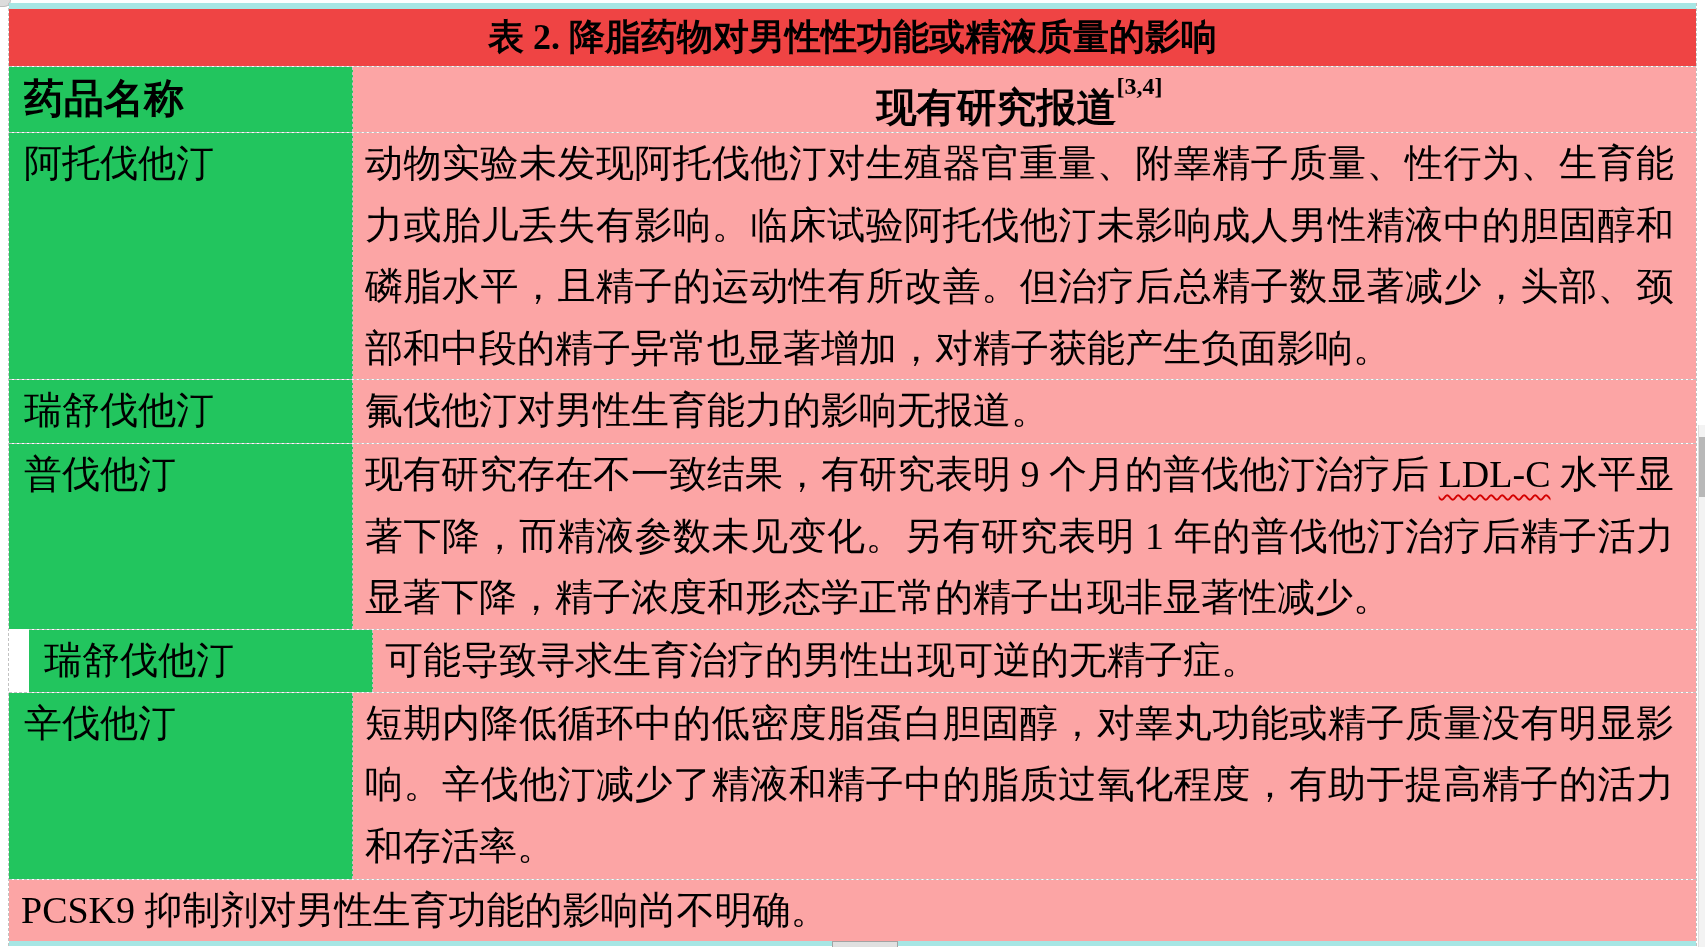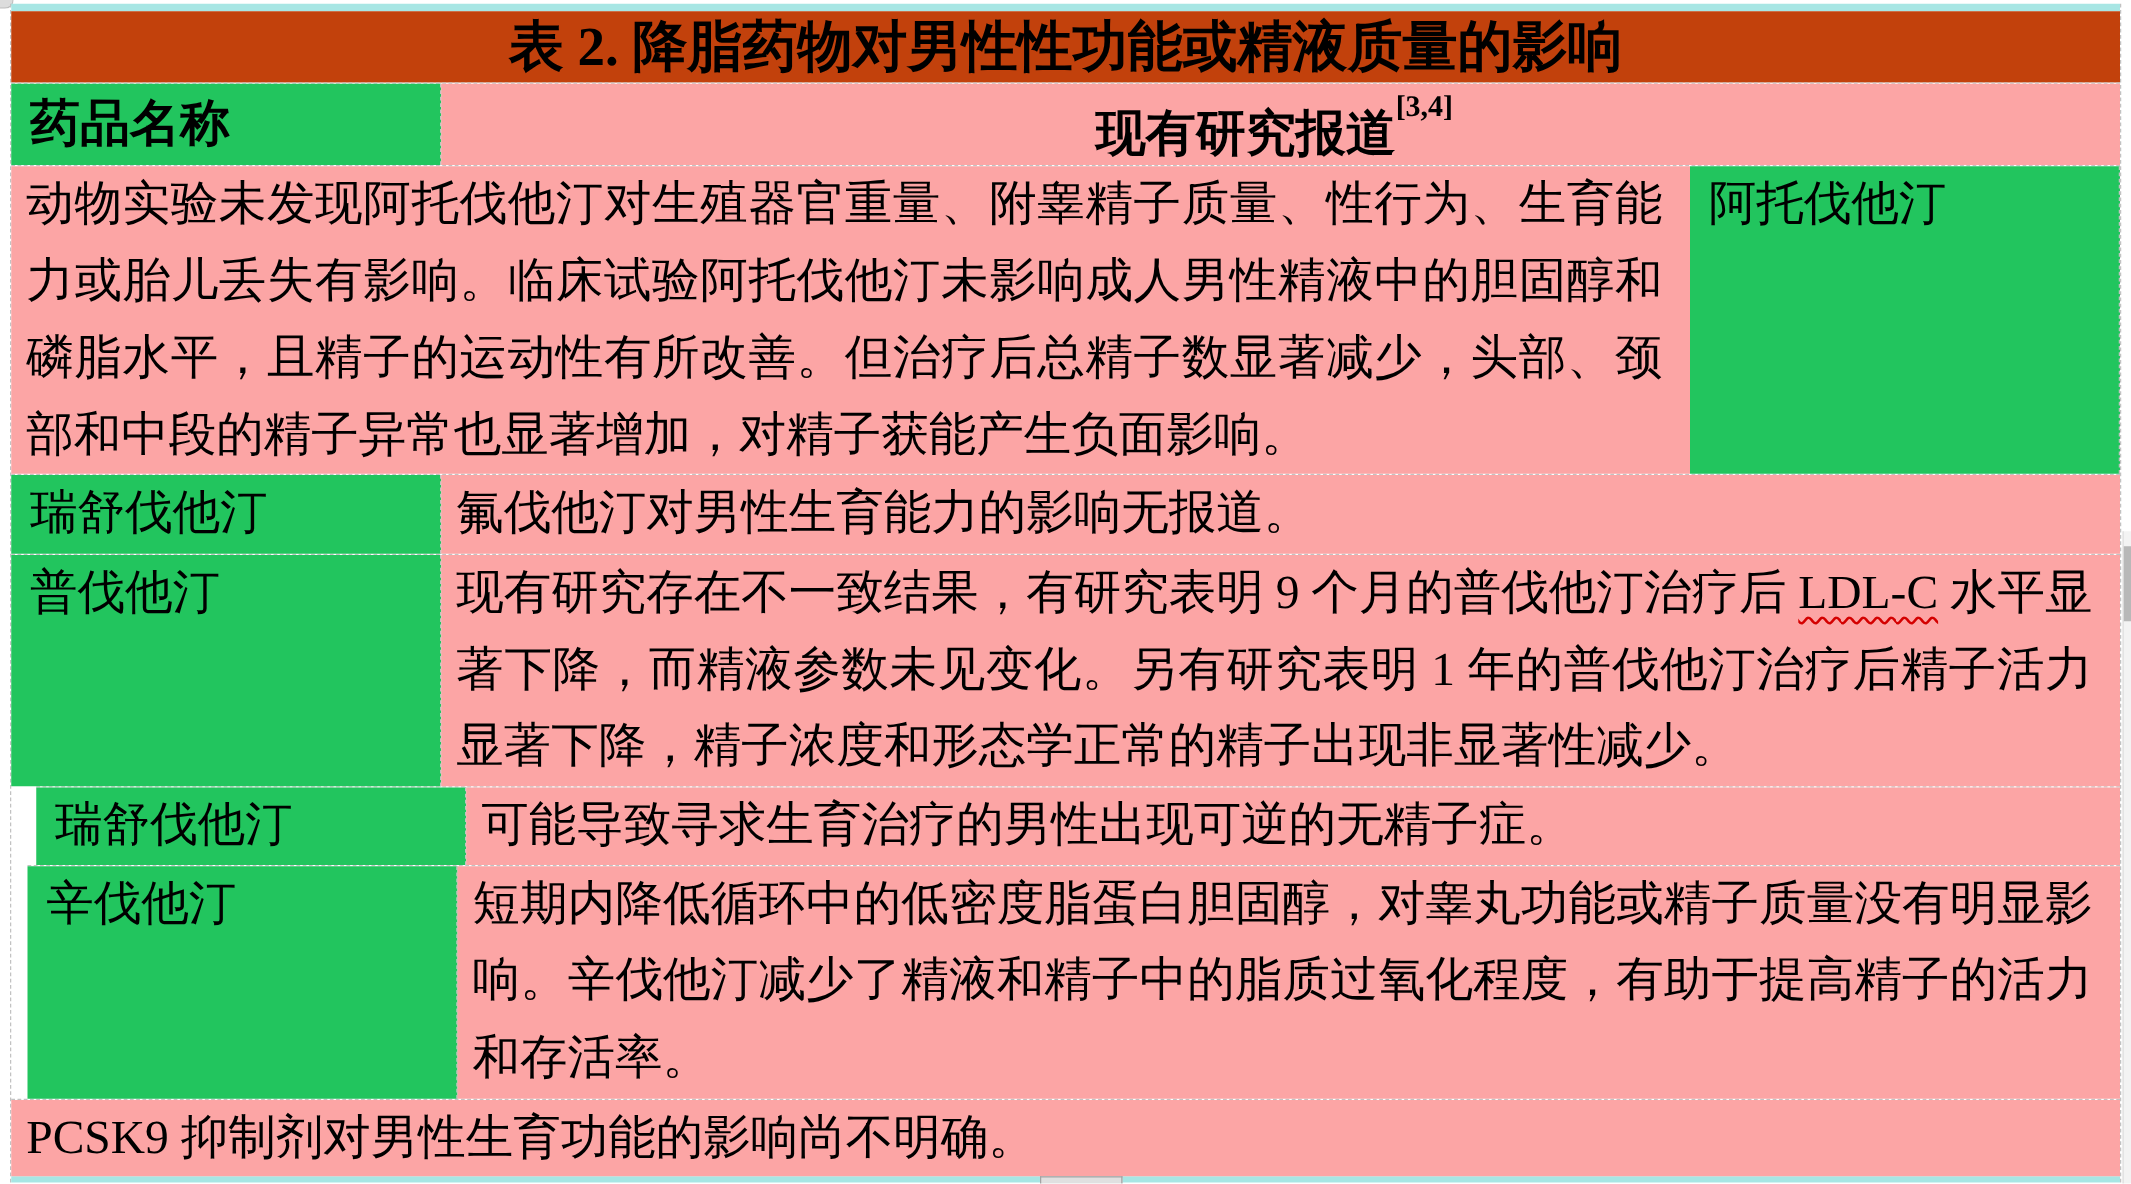--- a/index.html
+++ b/index.html
@@ -14,23 +14,23 @@
     border-bottom-right-radius:7px;
   }
   .doc-table{
     position:absolute;left:8px;top:3px;width:1689px;
     border-left:1px dashed #c2c2c2;border-right:1px dashed #c2c2c2;
     box-sizing:border-box;
   }
   .teal-strip{height:6px;background:#a7e6e4;}
   .teal-strip.bottom{height:5px;}
   .title-row{
-    height:57px;background:#c2410c;
+    height:57px;background:#ef4444;
     display:flex;align-items:center;justify-content:center;
-    font-weight:bold;font-size:44px;line-height:57px;
+    font-weight:bold;font-size:36px;line-height:57px;
   }
   .row{display:flex;border-top:1px dashed #c2c2c2;box-sizing:border-box;}
   .cell{box-sizing:border-box;}
   .name-cell{
     width:344px;flex:0 0 344px;background:#22c55e;
     border-right:1px dashed #c2c2c2;
     padding:0 10px 0 15px;font-size:38px;line-height:61.5px;
   }
   .text-cell{
     flex:1 1 auto;background:#fca5a5;
@@ -39,21 +39,21 @@
   }
   .header-row .cell{font-weight:bold;}
   .header-row{height:66px;}
   .header-row .name-cell,.header-row .text-cell{font-size:40px;line-height:64px;}
   .header-row .text-cell{text-align:center;text-align-last:center;}
   sup.ref{font-size:24px;position:relative;top:-13px;font-weight:bold;}
   .r1{min-height:246px;}
   .r2{min-height:64px;}
   .r3{min-height:185px;}
   .r4{min-height:63px;margin-left:20px;}
-  .r5{min-height:187px;margin-left:13px;}
+  .r5{min-height:187px;}
   .r6{min-height:59px;}
   .squiggle{
     text-decoration:underline wavy #d40000;
     text-decoration-skip-ink:none;
     text-underline-offset:7px;
     text-decoration-thickness:2px;
   }
   
   .vscroll-track{
     position:absolute;right:0;top:425px;width:7px;height:522px;
@@ -86,25 +86,25 @@
     <div class="row header-row">
       <div class="cell name-cell">
         <span>药品名称</span>
       </div>
       <div class="cell text-cell">
         <span>现有研究报道</span><sup class="ref">[3,4]</sup>
       </div>
     </div>
 
     <div class="row r1">
+      <div class="cell name-cell">
+        <span>阿托伐他汀</span>
+      </div>
       <div class="cell text-cell">
         <span>动物实验未发现阿托伐他汀对生殖器官重量、附睾精子质量、性行为、生育能力或胎儿丢失有影响。临床试验阿托伐他汀未影响成人男性精液中的胆固醇和磷脂水平，且精子的运动性有所改善。但治疗后总精子数显著减少，头部、颈部和中段的精子异常也显著增加，对精子获能产生负面影响。</span>
-      </div>
-      <div class="cell name-cell">
-        <span>阿托伐他汀</span>
       </div>
     </div>
 
     <div class="row r2">
       <div class="cell name-cell">
         <span>瑞舒伐他汀</span>
       </div>
       <div class="cell text-cell">
         <span>氟伐他汀对男性生育能力的影响无报道。</span>
       </div>

